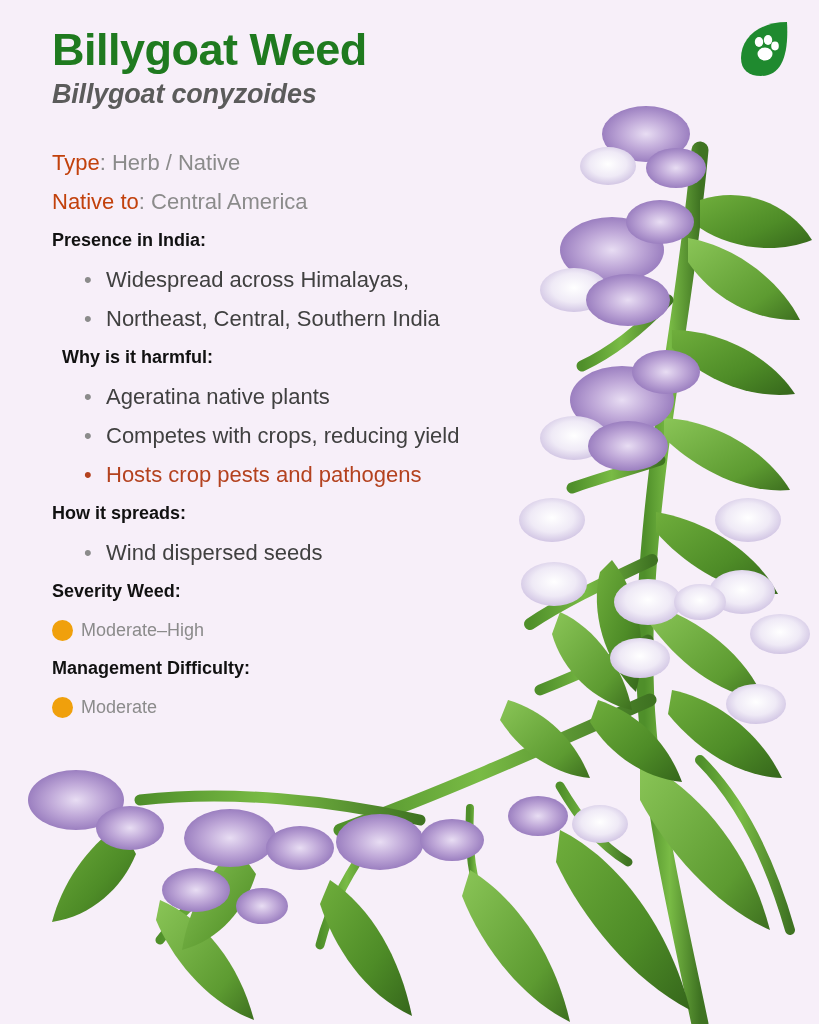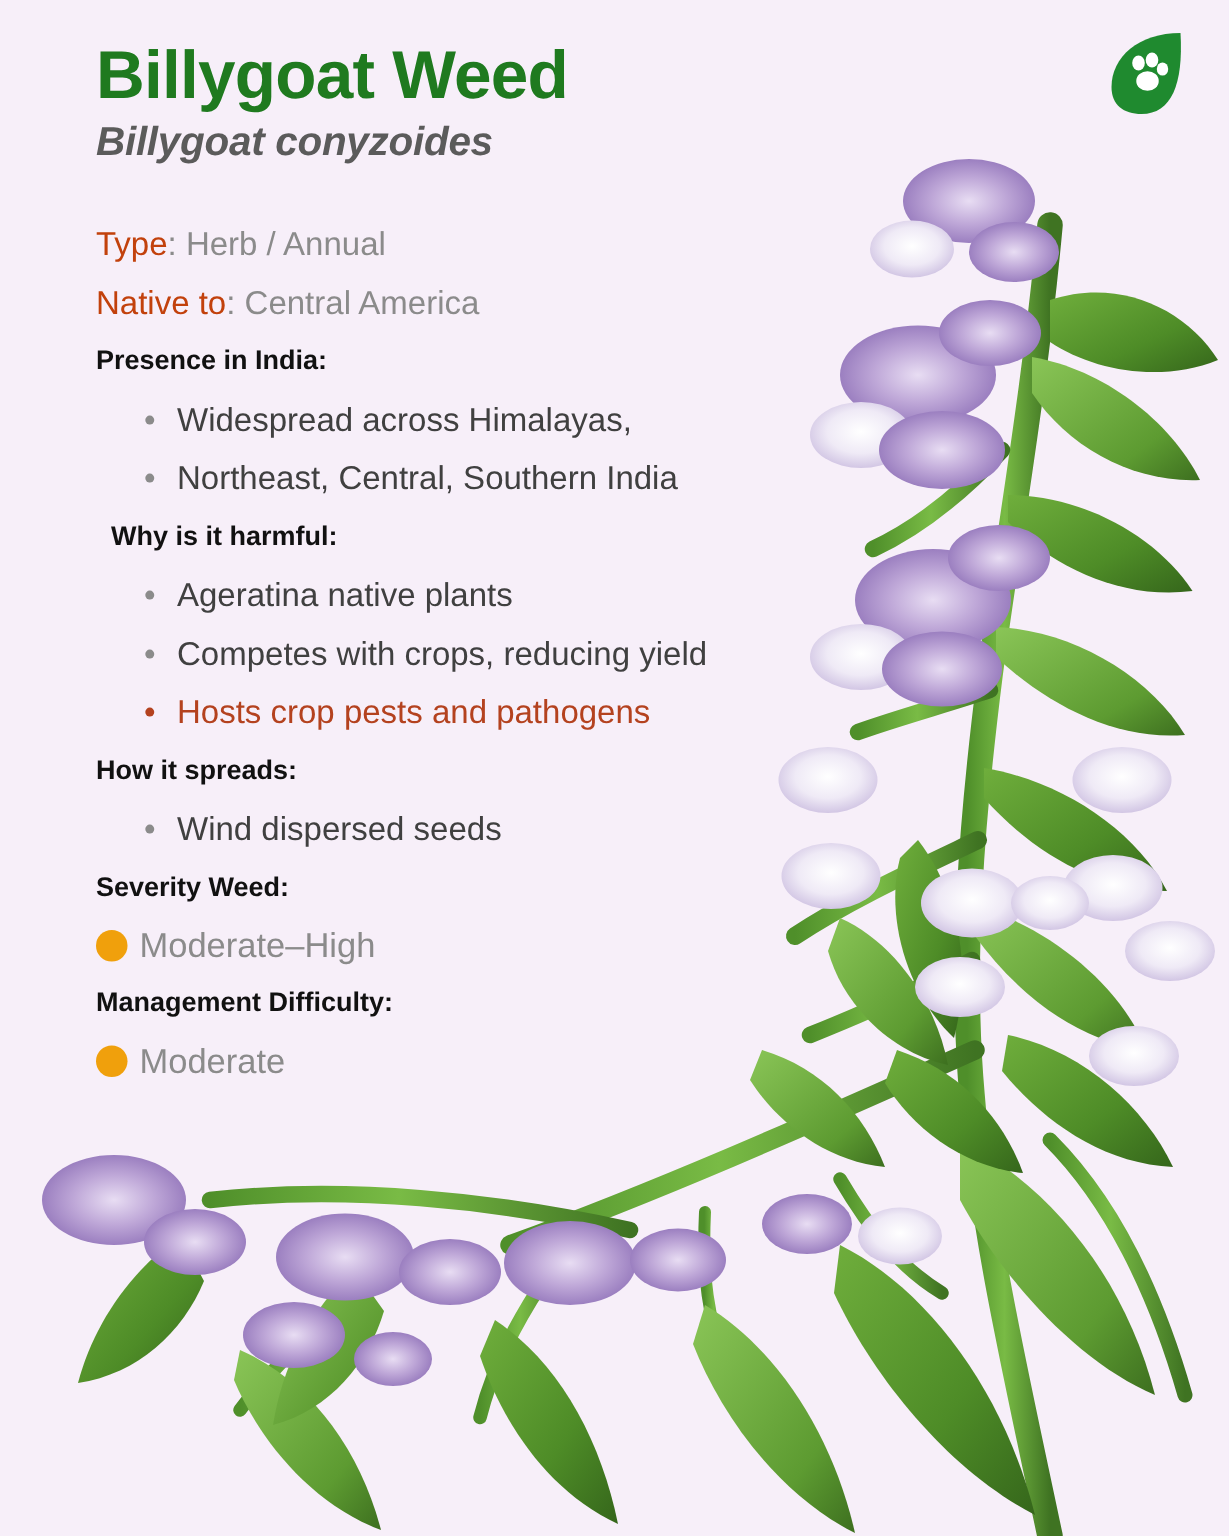--- a/index.html
+++ b/index.html
@@ -37,21 +37,21 @@
     position: absolute;
     top: 20px;
     right: 28px;
     width: 54px;
     height: 58px;
   }
 
   
   #content {
     position: absolute;
-    left: 16px; top: 0;
+    left: 4px; top: 0;
     width: 560px;
     padding: 26px 0 0 48px;
     z-index: 5;
   }
 
   h1 {
     font-size: 45px;
     line-height: 1.06;
     letter-spacing: -0.5px;
     color: #1f7a1f;
@@ -107,21 +107,21 @@
     font-size: 22px;
   }
   li.wrap {
     line-height: 39px;
     white-space: normal;
   }
   li.alert { color: #b4421f; }
   li.alert::before { color: #b4421f; }
 
   .rating {
-    font-size: 23px;
+    font-size: 18px;
     line-height: 38px;
     color: #8b8b8b;
     display: flex;
     align-items: center;
     gap: 8px;
   }
   .dot {
     width: 21px;
     height: 21px;
     border-radius: 50%;
@@ -248,21 +248,21 @@
   </div>
 
   <div id="content">
 
     <h1>Billygoat Weed</h1>
     <h2>Billygoat conyzoides</h2>
 
     <div class="facts">
 
       <div class="fact-line">
-        <span class="k">Type</span><span>: Herb / Annual</span>
+        <span class="k">Type</span><span>: Herb / Native</span>
       </div>
 
       <div class="fact-line">
         <span class="k">Native to</span><span>: Central America</span>
       </div>
 
       <div class="section-head">Presence in India:</div>
       <ul>
         <li class="wrap">Widespread across Himalayas,</li>
         <li class="wrap" style="padding-left:54px">

